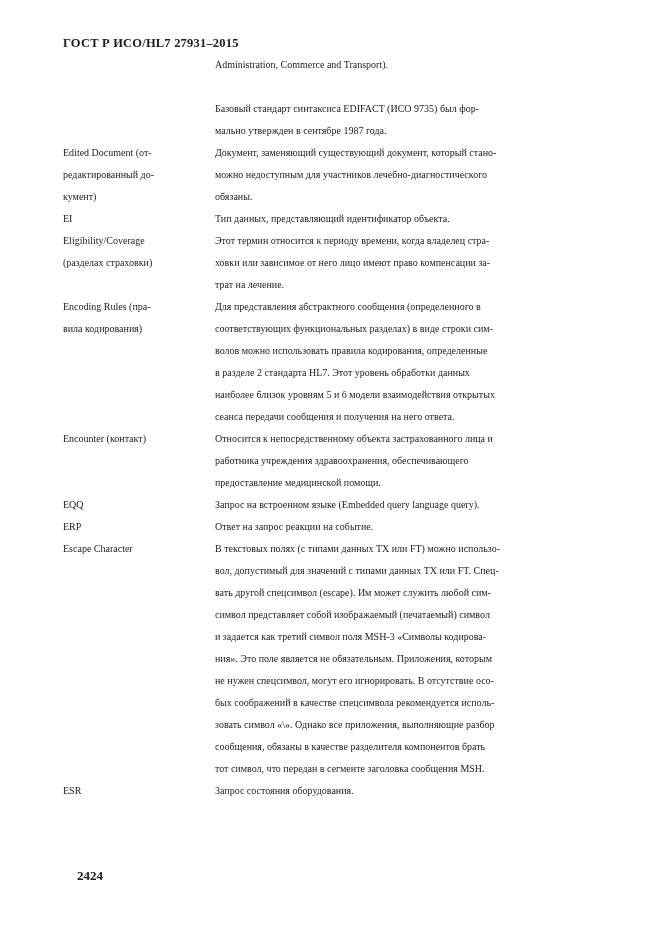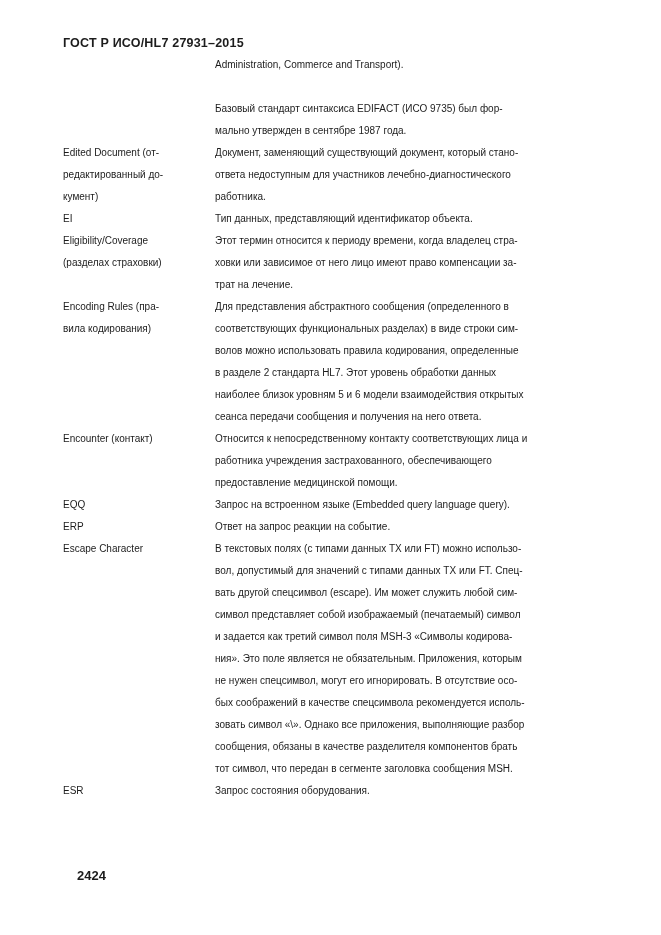--- a/index.html
+++ b/index.html
@@ -5,21 +5,21 @@
   html, body {
     margin: 0;
     padding: 0;
     background: #ffffff;
   }
   .page {
     position: relative;
     width: 661px;
     height: 935px;
     background: #ffffff;
-    font-family: Liberation Sans, sans-serif;
+    font-family: Liberation Serif, serif;
     color: #1c1c1c;
     overflow: hidden;
   }
   .header {
     position: absolute;
     left: 63px;
     top: 36px;
     font-size: 12.5px;
     font-weight: bold;
     letter-spacing: 0.2px;
@@ -81,22 +81,22 @@
         </div>
       </div>
       <div class="entry">
         <div class="term">
           <div class="line">Edited Document (от-</div>
           <div class="line">редактированный до-</div>
           <div class="line">кумент)</div>
         </div>
         <div class="definition">
           <div class="line">Документ, заменяющий существующий документ, который стано-</div>
-          <div class="line">ответа недоступным для участников лечебно-диагностического</div>
-          <div class="line">работника.</div>
+          <div class="line">можно недоступным для участников лечебно-диагностического</div>
+          <div class="line">обязаны.</div>
         </div>
       </div>
       <div class="entry">
         <div class="term">
           <div class="line">EI</div>
         </div>
         <div class="definition">
           <div class="line">Тип данных, представляющий идентификатор объекта.</div>
         </div>
       </div>
@@ -123,22 +123,22 @@
           <div class="line">в разделе 2 стандарта HL7. Этот уровень обработки данных</div>
           <div class="line">наиболее близок уровням 5 и 6 модели взаимодействия открытых</div>
           <div class="line">сеанса передачи сообщения и получения на него ответа.</div>
         </div>
       </div>
       <div class="entry">
         <div class="term">
           <div class="line">Encounter (контакт)</div>
         </div>
         <div class="definition">
-          <div class="line">Относится к непосредственному контакту соответствующих лица и</div>
-          <div class="line">работника учреждения застрахованного, обеспечивающего</div>
+          <div class="line">Относится к непосредственному объекта застрахованного лица и</div>
+          <div class="line">работника учреждения здравоохранения, обеспечивающего</div>
           <div class="line">предоставление медицинской помощи.</div>
         </div>
       </div>
       <div class="entry">
         <div class="term">
           <div class="line">EQQ</div>
         </div>
         <div class="definition">
           <div class="line">Запрос на встроенном языке (Embedded query language query).</div>
         </div>

